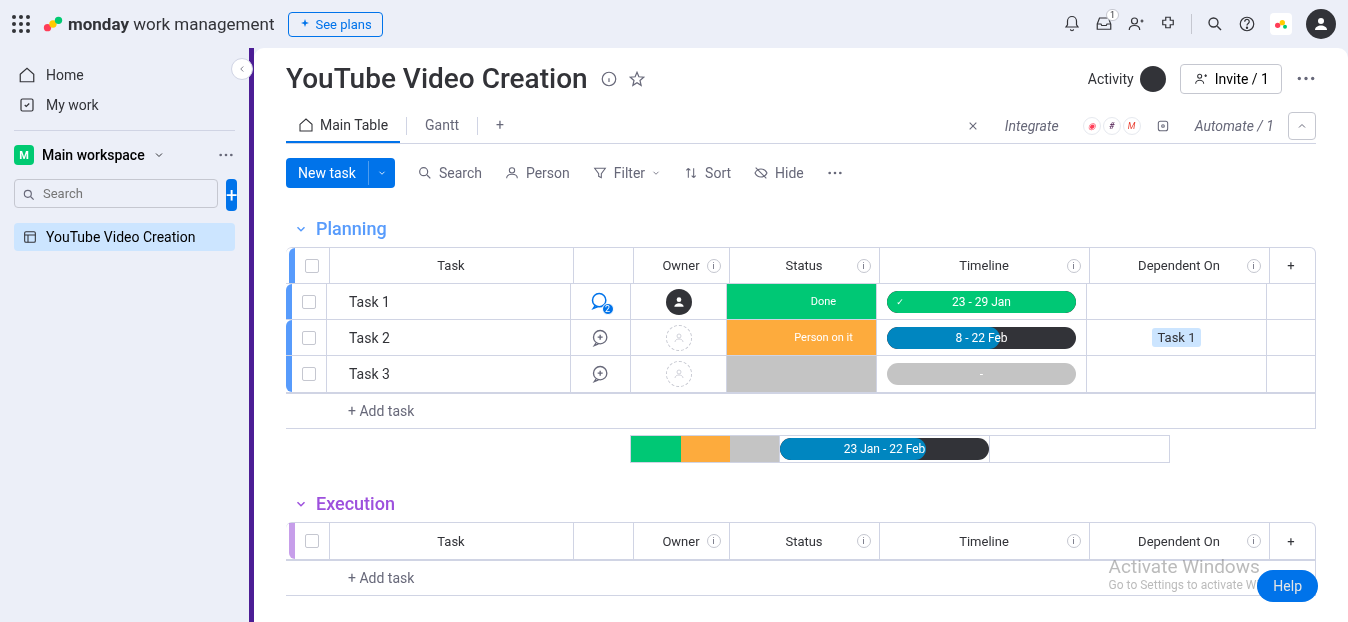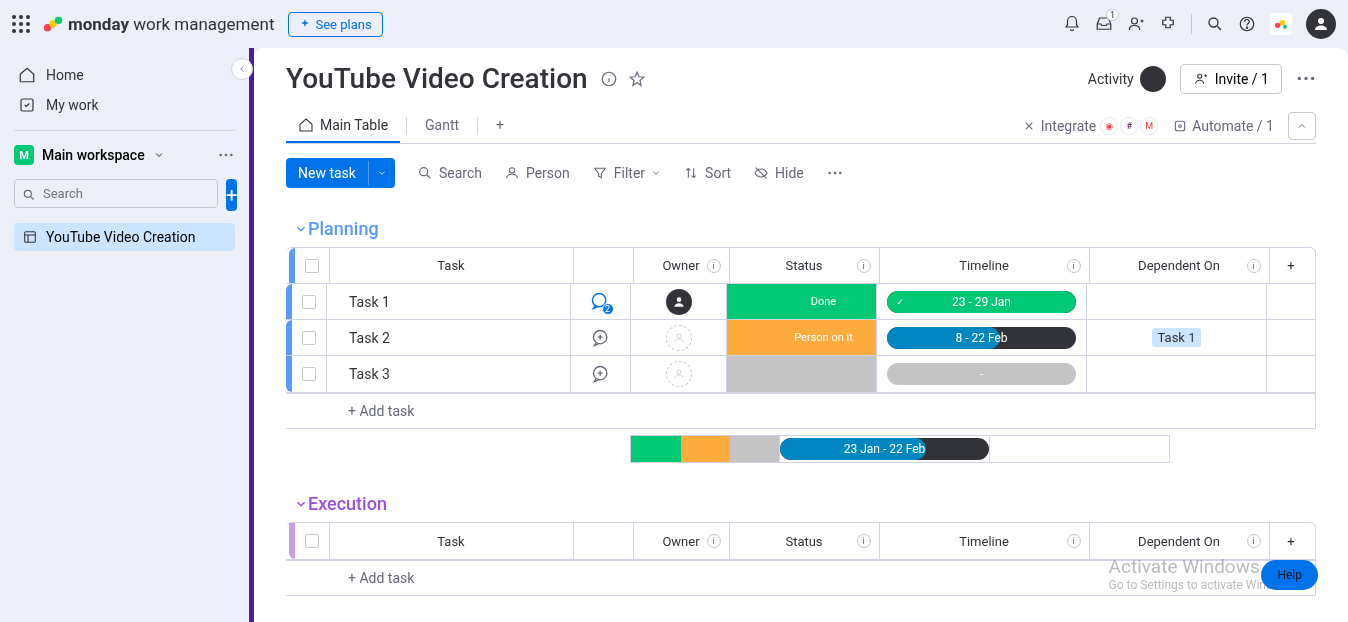--- a/index.html
+++ b/index.html
@@ -41,33 +41,33 @@
 .header-right { margin-left: auto; display: flex; align-items: center; gap: 14px; font-size: 14px; color: #323338; }
 .activity { display: flex; align-items: center; gap: 6px; cursor: pointer; }
 .activity-av { width: 26px; height: 26px; border-radius: 50%; background: #323338; }
 .invite-btn { border: 1px solid #c5c7d0; background: #fff; padding: 6px 12px; border-radius: 4px; font-size: 14px; display: flex; align-items: center; gap: 6px; cursor: pointer; }
 
 .tabs-row { margin-top: 14px; display: flex; align-items: center; gap: 6px; border-bottom: 1px solid #d0d4e4; }
 .tab { display: flex; align-items: center; gap: 6px; padding: 8px 12px; font-size: 14px; color: #676879; cursor: pointer; border-bottom: 2px solid transparent; }
 .tab.active { color: #323338; border-bottom-color: #0073ea; }
 .tab-sep { width: 1px; height: 18px; background: #d0d4e4; }
 .tabs-right { margin-left: auto; display: flex; align-items: center; gap: 14px; font-size: 14px; color: #676879; }
-.tabs-right .item { display: flex; align-items: center; gap: 4px; cursor: pointer; }
+.tabs-right .item { display: flex; align-items: center; gap: 24px; cursor: pointer; font-style: italic; }
 .integrate-icons { display: flex; gap: 2px; }
 .integrate-icons span { width: 18px; height: 18px; border: 1px solid #e6e9ef; border-radius: 50%; display: flex; align-items: center; justify-content: center; font-size: 9px; }
 .collapse-btn { width: 28px; height: 28px; border: 1px solid #c5c7d0; border-radius: 4px; background: #fff; cursor: pointer; display: flex; align-items: center; justify-content: center; }
 
 .toolbar { margin-top: 14px; display: flex; align-items: center; gap: 22px; font-size: 14px; color: #323338; }
 .new-task-btn { background: #0073ea; color: #fff; border: none; border-radius: 4px; display: flex; align-items: center; overflow: hidden; cursor: pointer; }
 .new-task-btn .label { padding: 7px 12px; font-size: 14px; }
 .new-task-btn .dd { padding: 7px 8px; border-left: 1px solid rgba(255,255,255,0.3); }
 .toolbar .tool { display: flex; align-items: center; gap: 6px; cursor: pointer; color: #676879; }
 
 .group { margin-top: 30px; }
-.group-header { display: flex; align-items: center; gap: 0; font-size: 18px; font-weight: 500; margin-left: 8px; margin-bottom: 8px; }
+.group-header { display: flex; align-items: center; gap: 8px; font-size: 18px; font-weight: 500; margin-left: 8px; margin-bottom: 8px; }
 .group-planning { color: #579bfc; }
 .group-execution { color: #9d50dd; }
 .chev { transform: rotate(0deg); }
 
 .table { border: 1px solid #d0d4e4; border-left: none; border-radius: 6px 6px 0 0; position: relative; margin-left: 0; }
 .row { display: flex; align-items: stretch; height: 36px; border-bottom: 1px solid #d0d4e4; }
 .row.header { height: 36px; color: #323338; font-size: 14px; justify-content: center; }
 .row:last-child { border-bottom: none; }
 .color-bar { width: 6px; background: #579bfc; border-radius: 6px 0 0 0; }
 .row:last-child .color-bar { border-radius: 0 0 0 6px; }
@@ -101,21 +101,21 @@
 
 .summary-row { display: flex; margin-top: 6px; margin-left: 344px; height: 28px; }
 .sum-status { width: 150px; display: flex; border: 1px solid #d0d4e4; }
 .sum-status span { height: 100%; }
 .sum-timeline { width: 210px; padding: 0 0; display: flex; align-items: center; margin-left: 0; border: 1px solid #d0d4e4; border-left: none; }
 .sum-tl-pill { width: 100%; height: 22px; border-radius: 11px; background: #323338; color: #fff; font-size: 12px; display: flex; align-items: center; justify-content: center; position: relative; overflow: hidden; }
 .sum-dep { width: 180px; border: 1px solid #d0d4e4; border-left: none; }
 
 .info-i { width: 14px; height: 14px; border: 1px solid #c5c7d0; border-radius: 50%; display: flex; align-items: center; justify-content: center; font-size: 9px; color: #676879; position: absolute; right: 8px; }
 
-.help-btn { position: fixed; right: 30px; bottom: 32px; background: #0073ea; color: #0f172a; border: none; border-radius: 18px; padding: 8px 16px; font-size: 12px; cursor: pointer; }
+.help-btn { position: fixed; right: 30px; bottom: 20px; background: #0073ea; color: #e5e5e5; border: none; border-radius: 18px; padding: 8px 16px; font-size: 14px; cursor: pointer; }
 .watermark { position: fixed; right: 50px; bottom: 30px; color: #b0b0b0; font-size: 13px; text-align: left; pointer-events: none; }
 .watermark .l1 { font-size: 19px; color: rgba(120,120,120,0.5); }
 .watermark .l2 { font-size: 12px; color: rgba(120,120,120,0.5); }
 svg { display: block; }
 </style>
 </head>
 <body>
 
 <div class="topbar">
   <div class="apps-icon">

